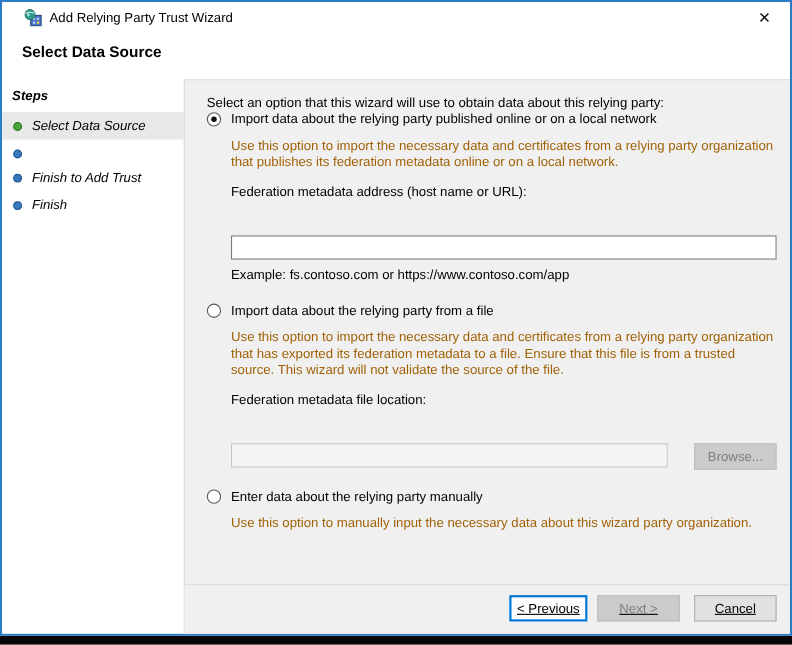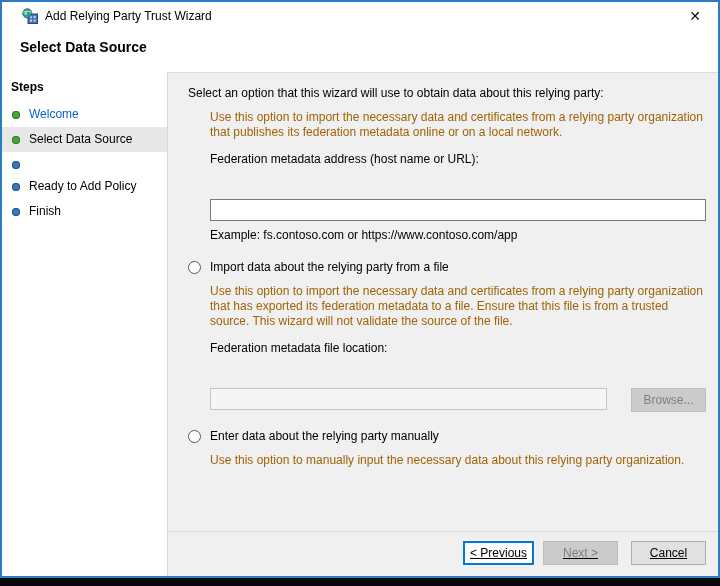--- a/index.html
+++ b/index.html
@@ -22,21 +22,21 @@
   .close-btn {
     position:absolute; right:10px; top:2px; width:26px; height:24px;
     display:flex; align-items:center; justify-content:center;
     font-size:14px; color:#111; cursor:default;
   }
   
   .page-header { height:42px; background:#fff; padding:9px 0 0 18px; flex:none; }
   .page-header .heading { font-size:14px; font-weight:bold; color:#000; }
   
   .content { flex:1; display:flex; min-height:0; }
-  .sidebar { width:166px; flex:none; background:#fff; border-right:1px solid #d6d6d6; padding-top:6px; }
+  .sidebar { width:166px; flex:none; background:#fff; border-right:1px solid #d6d6d6; padding-top:6px;font-style:italic; }
   .steps-title { font-weight:bold; font-size:12px; padding:2px 8px 8px 9px; }
   .step-row { display:flex; align-items:flex-start; padding:5px 6px 5px 10px; line-height:15px; }
   .step-row.current { background:#e8e8e8; }
   .bullet { width:8px; height:8px; border-radius:50%; flex:none; margin:4px 9px 0 0; }
   .bullet.green { background:#4ca33f; box-shadow:inset 0 0 0 1px #2f7d27; }
   .bullet.blue  { background:#3a7ab9; box-shadow:inset 0 0 0 1px #1f5globe 992; }
   .bullet.blue  { background:#3a7ab9; box-shadow:inset 0 0 0 1px #205a92; }
   .step-label { color:#000; }
   .step-row.link .step-label { color:#0b5fd0; }
   
@@ -98,51 +98,51 @@
 
   <div class="page-header">
     <span class="heading">Select Data Source</span>
   </div>
 
   <div class="content">
 
     <div class="sidebar">
       <div class="steps-title">Steps</div>
 
-      <div class="step-row link">
-        <span class="bullet green"></span>
-        <span class="step-label">Welcome</span>
-      </div>
 
       <div class="step-row current">
         <span class="bullet green"></span>
         <span class="step-label">Select Data Source</span>
       </div>
 
       <div class="step-row">
         <span class="bullet blue"></span>
       </div>
 
       <div class="step-row">
         <span class="bullet blue"></span>
-        <span class="step-label">Ready to Add Policy</span>
+        <span class="step-label">Finish to Add Trust</span>
       </div>
 
       <div class="step-row">
         <span class="bullet blue"></span>
         <span class="step-label">Finish</span>
       </div>
     </div>
 
     <div class="right-pane">
       <div class="main">
 
         <div class="intro">Select an option that this wizard will use to obtain data about this relying party:</div>
 
         <div class="option">
+          <label class="radio-row">
+            <span class="radio selected"></span>
+            <span>Import data about the relying party published online or on a local network</span>
+          </label>
           <p class="desc">Use this option to import the necessary data and certificates from a relying party organization that publishes its federation metadata online or on a local network.</p>
           <div class="field-label">Federation metadata address (host name or URL):</div>
           <div class="field-row">
             <input type="text" class="text-input" aria-label="Federation metadata address (host name or URL):" value="" style="">
           </div>
           <div class="example">Example: fs.contoso.com or https://www.contoso.com/app</div>
         </div>
 
         <div class="option">
           <label class="radio-row">
@@ -155,21 +155,21 @@
             <input type="text" class="text-input" disabled="" aria-label="Federation metadata file location:" style="">
             <button class="btn browse" disabled="">Browse...</button>
           </div>
         </div>
 
         <div class="option">
           <label class="radio-row">
             <span class="radio"></span>
             <span>Enter data about the relying party manually</span>
           </label>
-          <p class="desc">Use this option to manually input the necessary data about this relying party organization.</p>
+          <p class="desc">Use this option to manually input the necessary data about this wizard party organization.</p>
         </div>
 
       </div>
 
       <div class="button-bar">
         <button class="btn previous">&lt; Previous</button>
         <button class="btn next" disabled="">Next &gt;</button>
         <button class="btn cancel">Cancel</button>
       </div>
     </div>

